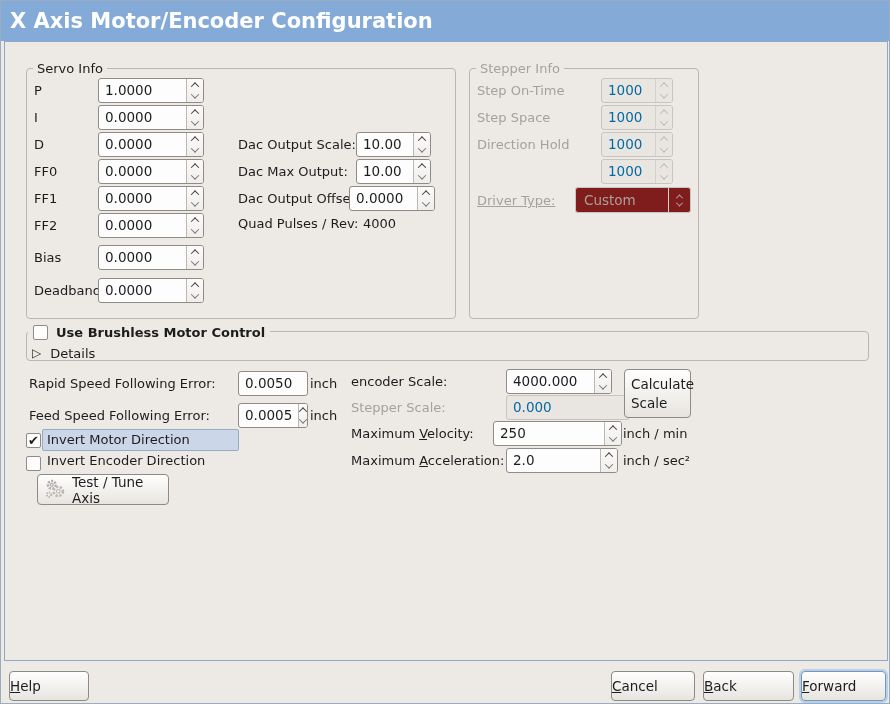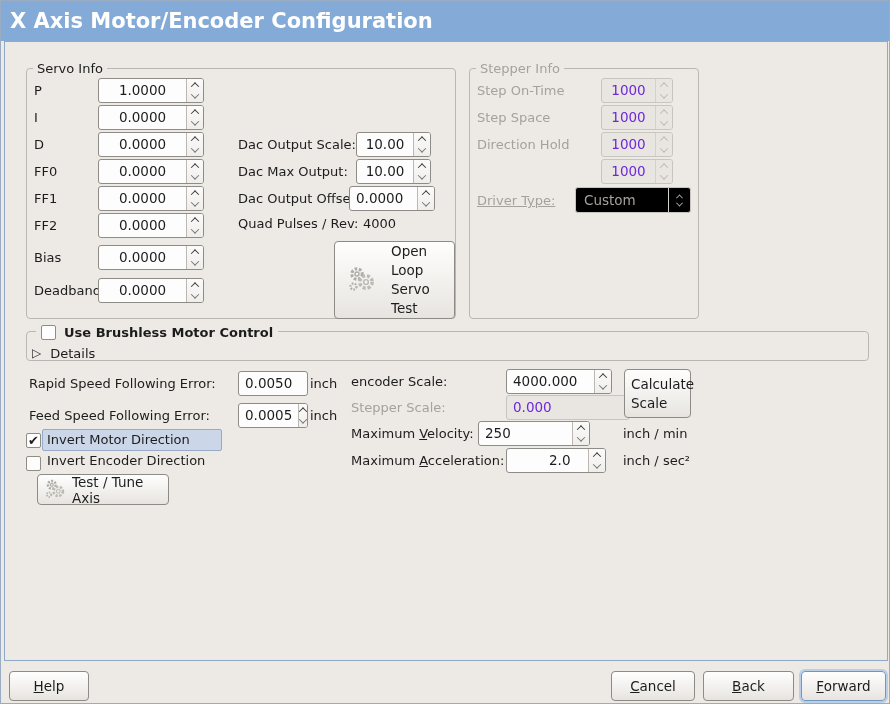--- a/index.html
+++ b/index.html
@@ -22,41 +22,41 @@
   .frame { position: absolute; border: 1px solid #BAB6B1; border-radius: 4px; }
   .frame-label { position: absolute; top: -9px; left: 6px; background: #EDEAE6; padding: 0 4px; height: 18px; line-height: 18px; white-space: nowrap; }
   .lbl { position: absolute; height: 25px; line-height: 25px; white-space: nowrap; }
   .dim { color: #A5A19C; }
   .b { font-weight: bold; }
   .u { text-decoration: underline; }
   
   .spin { position: absolute; height: 25px; display: flex; background: #FDFDFD;
           border: 1px solid #8F8B86; border-radius: 3px; overflow: hidden; }
   .spin .tx { flex: 1; padding: 0 6px; line-height: 23px; font-size: 13.5px; white-space: nowrap; }
-  .spin.c .tx { text-align: center; }
+  .spin.c .tx { }
   .sb { width: 17px; display: flex; flex-direction: column; border-left: 1px solid #BBB7B2;
         background: linear-gradient(#FCFBFA, #F0EEEB); }
   .spin.narrow .sb { width: 14px; }
   .sb > div { flex: 1; display: flex; align-items: center; justify-content: center; }
   .chv { width: 6px; height: 6px; border: solid #3c3c3c; border-width: 1.6px 1.6px 0 0; }
   .chv.up { transform: rotate(-45deg) translate(-1px,1px); }
   .chv.dn { transform: rotate(135deg) translate(-1px,1px); border-color: #757575; }
   .spin.dis { background: #E9E6E2; border-color: #C8C4BF; }
-  .spin.dis .tx { color: #6d28d9; }
+  .spin.dis .tx { color: #0369a1; }
   .spin.dis .sb { background: #E9E6E2; border-left-color: #D4D0CB; }
   .spin.dis .chv { border-color: #BDB9B4; }
   
-  .combo { position: absolute; height: 26px; display: flex; background: #000000;
+  .combo { position: absolute; height: 26px; display: flex; background: #7f1d1d;
            border: 1px solid #C8C4BF; border-radius: 3px; }
   .combo .tx { flex: 1; padding: 0 8px; line-height: 24px; color: #A5A19C; font-size: 13.5px; }
   .combo .arr { width: 22px; display: flex; flex-direction: column; align-items: center;
                 justify-content: center; gap: 3px; border-left: 1px solid #D4D0CB; }
   .combo .chv { width: 5px; height: 5px; border-color: #B1ADA8; }
   
-  .btn { position: absolute; display: flex; align-items: center; justify-content: center;
+  .btn { position: absolute; display: flex; align-items: center; 
          background: linear-gradient(#FEFEFE, #F2F0ED 55%, #E7E4E0);
          border: 1px solid #8E8A85; border-radius: 4px; font-size: 13.5px; }
   .btn.focus { border-color: #7396BE; box-shadow: 0 0 0 2px #B9CFE8; }
   
   .checkbox { position: absolute; width: 15px; height: 15px; background: #FDFDFD;
               border: 1px solid #8F8B86; border-radius: 2px; display: flex;
               align-items: center; justify-content: center; font-size: 13px; line-height: 1; color: #1c1c1c; }
   .hl { position: absolute; background: #CBD7E9; border: 1px solid #97AAC6; border-radius: 2px;
         line-height: 20px; padding-left: 4px; white-space: nowrap; }
   .row { position: absolute; display: flex; align-items: center; }
@@ -215,37 +215,20 @@
         </div>
         <div>
           <i class="chv dn"></i>
         </div>
       </div>
   </div>
 
   <span class="lbl" style="left:237px;top:210px;">Quad Pulses / Rev:</span>
   <span class="lbl" style="left:362px;top:210px;">4000</span>
 
-  <div class="btn" style="left:333px;top:240px;width:121px;height:78px;justify-content:flex-start;padding-left:10px;gap:12px;">
-    <svg width="34" height="34" viewBox="0 0 34 34">
-      <g fill="none">
-        <circle cx="12" cy="11" r="5.2" stroke="#AFABA6" stroke-width="3" stroke-dasharray="2.6 1.7"></circle>
-        <circle cx="12" cy="11" r="2" stroke="#AFABA6" stroke-width="1.4"></circle>
-        <circle cx="21" cy="19" r="6.2" stroke="#BDB9B4" stroke-width="3.4" stroke-dasharray="3 1.9"></circle>
-        <circle cx="21" cy="19" r="2.4" stroke="#BDB9B4" stroke-width="1.4"></circle>
-        <circle cx="8.5" cy="23.5" r="3" stroke="#B5B1AC" stroke-width="2.4" stroke-dasharray="1.7 1.3"></circle>
-      </g>
-    </svg>
-    <div class="olines">
-      <div>Open</div>
-      <div>Loop</div>
-      <div>Servo</div>
-      <div>Test</div>
-    </div>
-  </div>
 
   <div class="frame" style="left:468px;top:67px;width:230px;height:251px;">
     <span class="frame-label dim">Stepper Info</span>
   </div>
 
   <span class="lbl dim" style="left:476px;top:77px;">Step On-Time</span>
   <div class="spin c dis" style="left:600px;top:77px;width:72px;">
     <div class="tx">1000</div>
     <div class="sb">
         <div>
@@ -298,21 +281,21 @@
   <span class="lbl dim" style="left:476px;top:187px;text-decoration:underline;">Driver Type:</span>
   <div class="combo" style="left:574px;top:186px;width:116px;">
     <div class="tx">Custom</div>
     <div class="arr">
         <i class="chv up"></i>
         <i class="chv dn"></i>
       </div>
   </div>
 
   <div class="frame" style="left:25px;top:330px;width:843px;height:30px;"></div>
-  <div class="row" style="left:35px;top:322px;height:18px;background:#EDEAE6;padding:0 5px;gap:8px;">
+  <div class="row" style="left:27px;top:322px;height:18px;background:#EDEAE6;padding:0 5px;gap:8px;">
     <span class="checkbox" style="position:static;"></span>
     <span class="b">Use Brushless Motor Control</span>
   </div>
   <div class="row" style="left:31px;top:344px;height:16px;gap:9px;">
     <span class="exp">▷</span>
     <span>Details</span>
   </div>
 
   <span class="lbl" style="left:28px;top:370px;">Rapid Speed Following Error:</span>
   <div class="spin narrow" style="left:237px;top:370px;width:70px;gap:40px;">
@@ -367,51 +350,51 @@
         </div>
       </div>
   </div>
 
   <div class="btn" style="left:623px;top:368px;width:67px;height:49px;flex-direction:column;align-items:flex-start;justify-content:center;padding-left:6px;line-height:19px;">
     <span>Calculate</span>
     <span>Scale</span>
   </div>
 
   <span class="lbl" style="left:350px;top:420px;"><span>Maximum </span><span class="u">V</span><span>elocity:</span></span>
-  <div class="spin" style="left:477px;top:420px;width:112px;">
+  <div class="spin" style="left:492px;top:420px;width:129px;">
     <div class="tx">250</div>
     <div class="sb">
         <div>
           <i class="chv up"></i>
         </div>
         <div>
           <i class="chv dn"></i>
         </div>
       </div>
   </div>
   <span class="lbl" style="left:622px;top:420px;">inch / min</span>
 
   <span class="lbl" style="left:350px;top:447px;"><span>Maximum </span><span class="u">A</span><span>cceleration:</span></span>
-  <div class="spin" style="left:505px;top:447px;width:100px;padding-left:36px;">
+  <div class="spin" style="left:505px;top:447px;width:112px;">
     <div class="tx">2.0</div>
     <div class="sb">
         <div>
           <i class="chv up"></i>
         </div>
         <div>
           <i class="chv dn"></i>
         </div>
       </div>
   </div>
   <span class="lbl" style="left:622px;top:447px;">inch / sec²</span>
 
   <span class="checkbox" style="left:25px;top:432px;">
       <span>✔</span>
     </span>
-  <div class="hl" style="left:41px;top:428px;width:180px;height:22px;">
+  <div class="hl" style="left:41px;top:428px;width:197px;height:22px;">
     <span>Invert Motor Direction</span>
   </div>
 
   <span class="checkbox" style="left:25px;top:455px;"></span>
   <span class="lbl" style="left:46px;top:450px;height:20px;line-height:20px;">Invert Encoder Direction</span>
 
   <div class="btn" style="left:36px;top:473px;width:132px;height:31px;justify-content:flex-end;padding-left:5px;gap:4px;">
     <svg width="27" height="27" viewBox="0 0 27 27">
       <g fill="none">
         <circle cx="9.5" cy="8.5" r="4.2" stroke="#AFABA6" stroke-width="2.6" stroke-dasharray="2.2 1.5"></circle>

